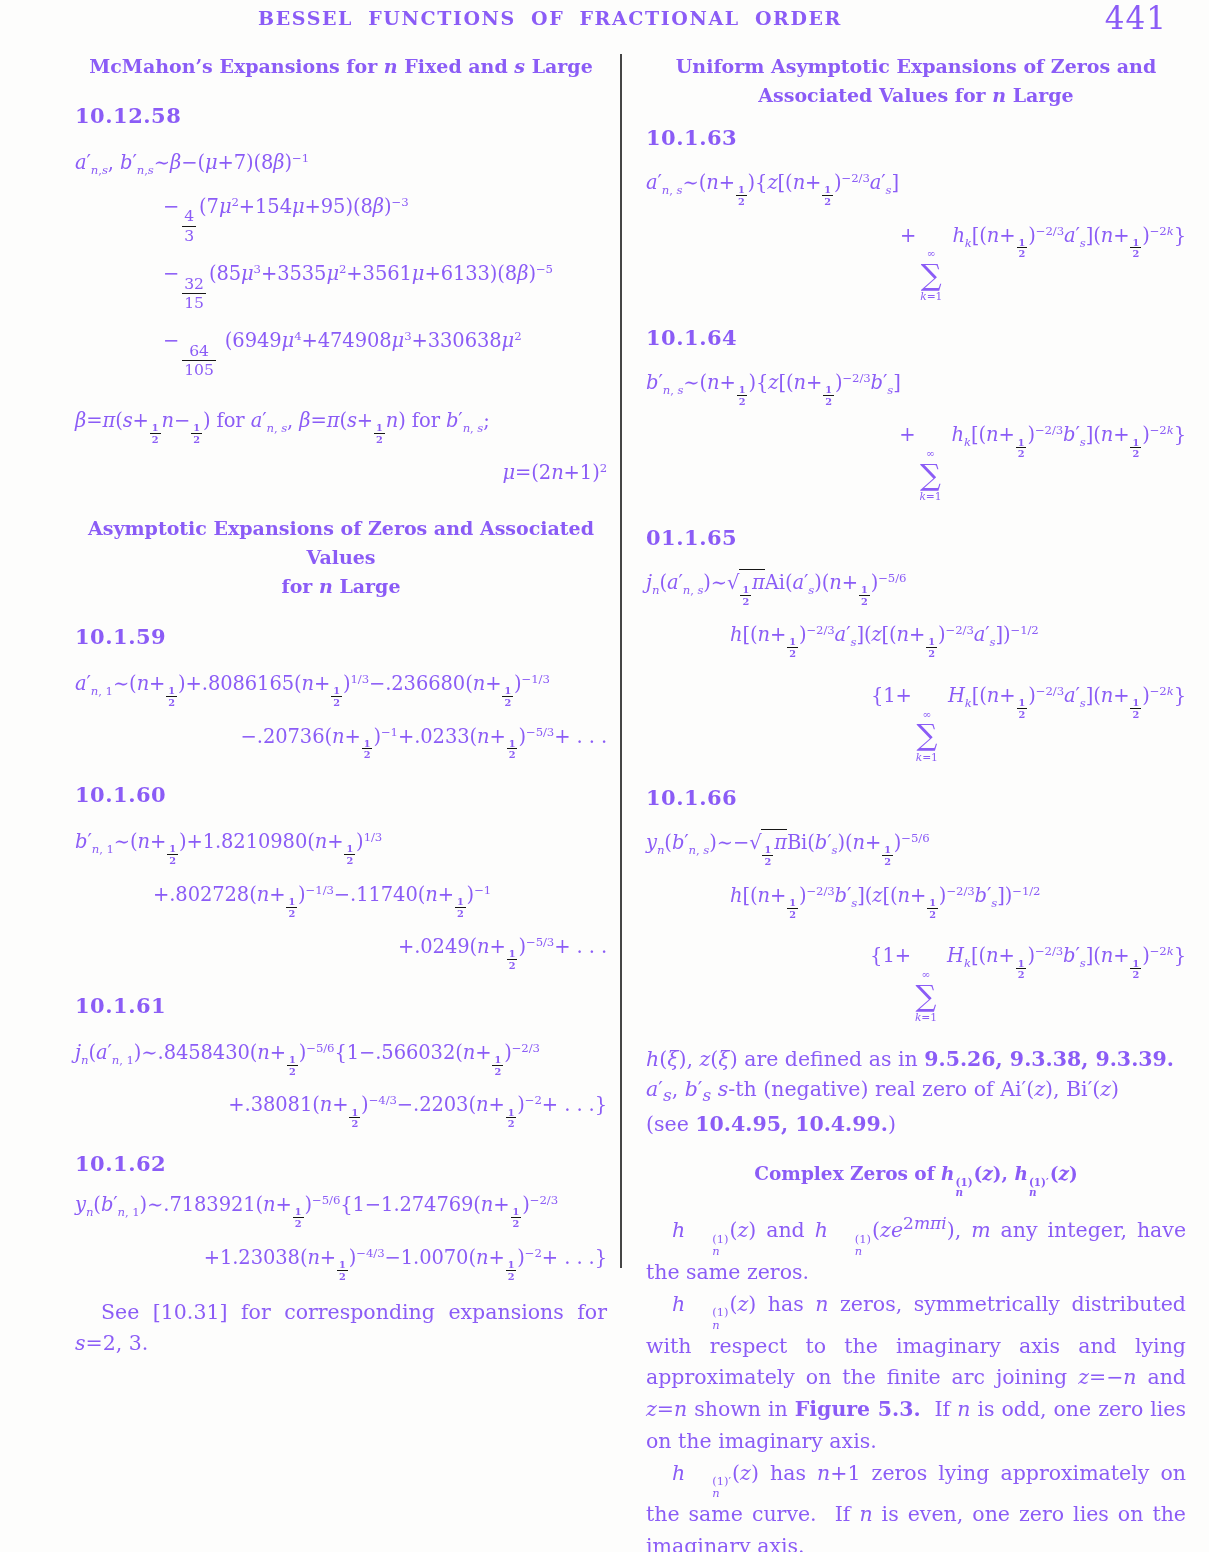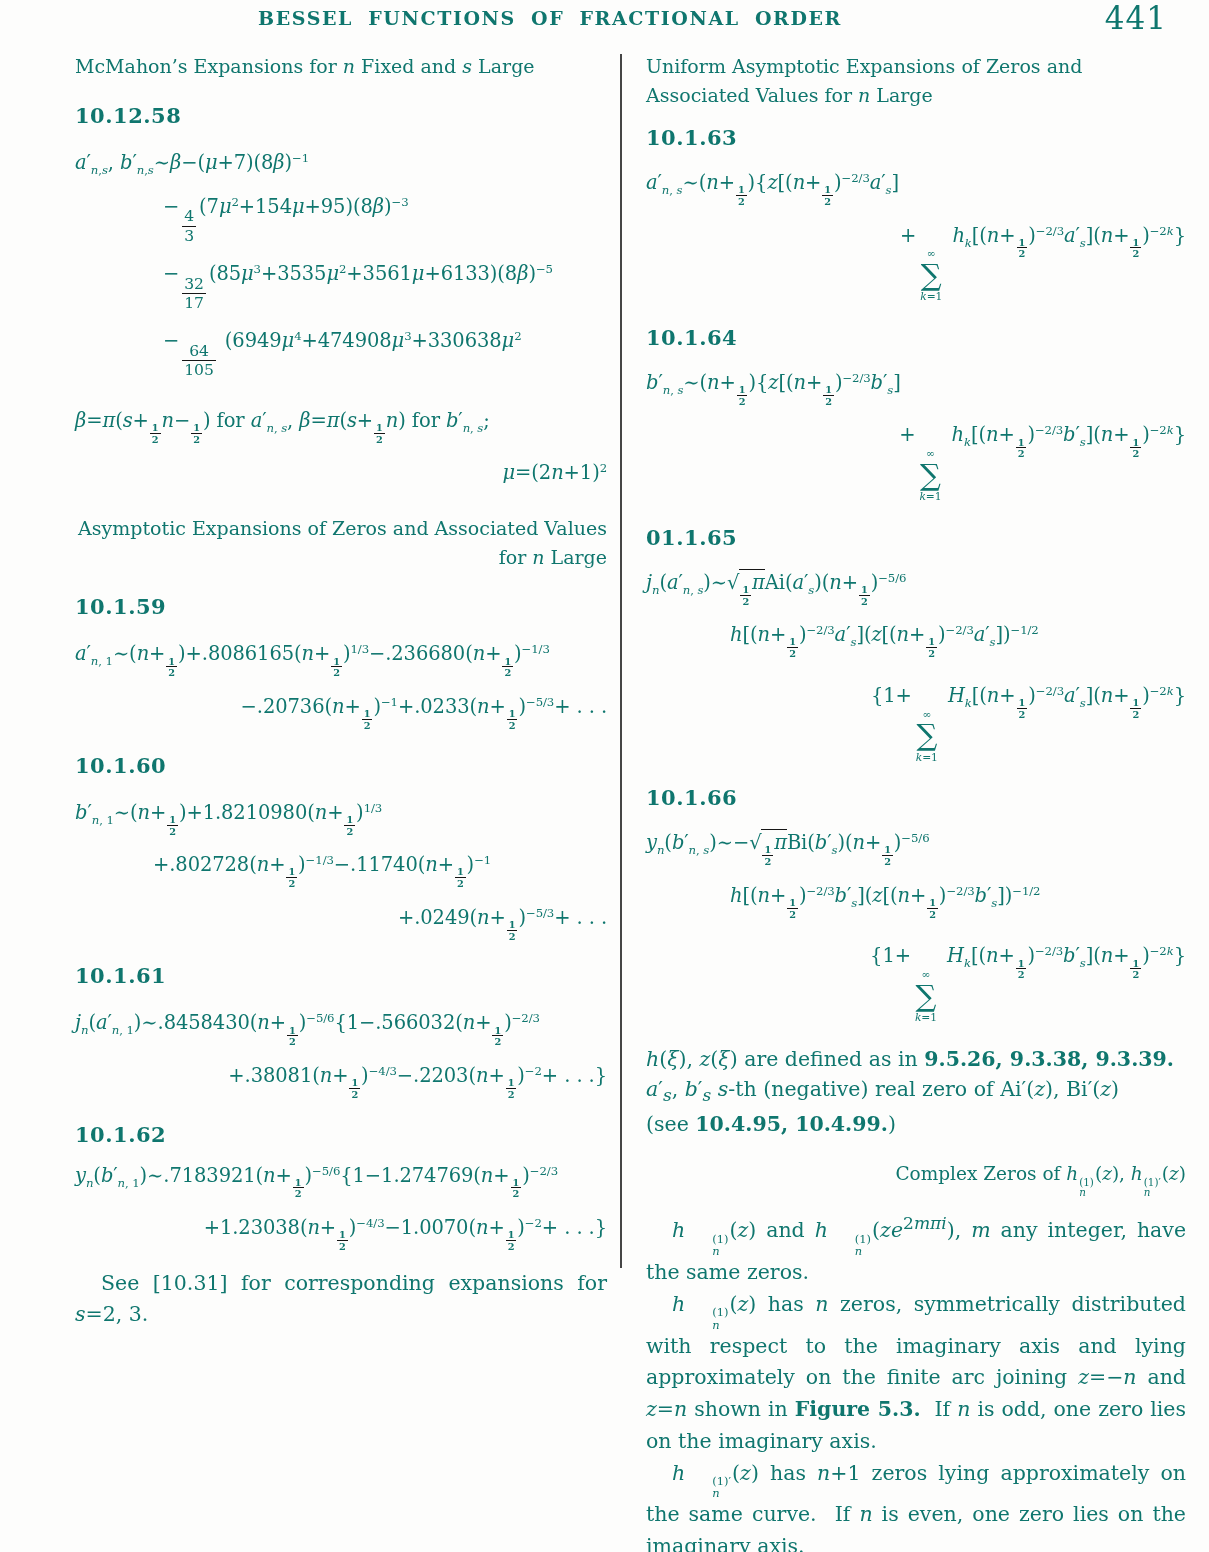--- a/index.html
+++ b/index.html
@@ -1,34 +1,34 @@
 <!DOCTYPE html>
 <html><head>
 <meta charset="utf-8">
 <style>
   html,body{margin:0;padding:0;background:#e8e8e6;}
   .page{
     position:relative;width:1209px;height:1552px;margin:0 auto;
-    background:#fdfdfc;color:#0f766e;
+    background:#fdfdfc;color:#8b5cf6;
     font-family:"DejaVu Serif","Liberation Serif",serif;
     overflow:hidden;
   }
   .header-title{
     position:absolute;top:7px;left:30px;width:1040px;text-align:center;
     font-size:19px;font-weight:700;letter-spacing:1.6px;word-spacing:7px;
   }
   .page-number{
     position:absolute;top:0px;right:42px;font-size:31px;font-weight:400;letter-spacing:1px;
   }
   .divider{position:absolute;left:620px;top:54px;width:2px;height:1214px;background:#454545;}
   .col{position:absolute;top:52px;}
   .col-left{left:75px;width:532px;}
   .col-right{left:646px;width:540px;}
-  .col-heading{font-weight:400;font-size:19px;line-height:1.5;margin:0 0 2px 0;}
-  .sub-heading{text-align:right;font-weight:400;font-size:19px;line-height:1.55;margin-top:28px;}
+  .col-heading{text-align:center;font-weight:700;font-size:19px;line-height:1.5;margin:0 0 2px 0;}
+  .sub-heading{text-align:center;font-weight:700;font-size:19px;line-height:1.55;margin-top:28px;}
   .eqnum{font-weight:700;font-size:21px;letter-spacing:.5px;margin:22px 0 4px 0;}
   .eq-line{font-size:19.5px;line-height:1.3;margin:16px 0;white-space:nowrap;letter-spacing:-0.1px;}
   .eq-line sup{font-size:0.6em;}
   .eq-line sub{font-size:0.6em;}
   .ar{text-align:right;}
   .ind1{padding-left:88px;}
   .ind2{padding-left:118px;}
   .indA{padding-left:78px;}
   .ind3{padding-left:84px;}
   
@@ -70,21 +70,21 @@
 
     <div>
       <div class="eqnum">10.12.58</div>
       <div class="eq-line" style="margin-top:22px"><i>a</i>′<sub><i>n</i>,<i>s</i></sub>, <i>b</i>′<sub><i>n</i>,<i>s</i></sub>∼<i>β</i>−(<i>μ</i>+7)(8<i>β</i>)<sup>−1</sup></div>
       <div class="eq-line ind1">−<span class="frac">
             <span>4</span>
             <span>3</span>
           </span>(7<i>μ</i><sup>2</sup>+154<i>μ</i>+95)(8<i>β</i>)<sup>−3</sup></div>
       <div class="eq-line ind1">−<span class="frac">
             <span>32</span>
-            <span>17</span>
+            <span>15</span>
           </span>(85<i>μ</i><sup>3</sup>+3535<i>μ</i><sup>2</sup>+3561<i>μ</i>+6133)(8<i>β</i>)<sup>−5</sup></div>
       <div class="eq-line ind1">−<span class="frac">
             <span>64</span>
             <span>105</span>
           </span> (6949<i>μ</i><sup>4</sup>+474908<i>μ</i><sup>3</sup>+330638<i>μ</i><sup>2</sup></div>
     </div>
 
     <div>
       <div class="eq-line" style="margin-top:28px"><i>β</i>=<i>π</i>(<i>s</i>+<span class="hf">
             <span>1</span>

